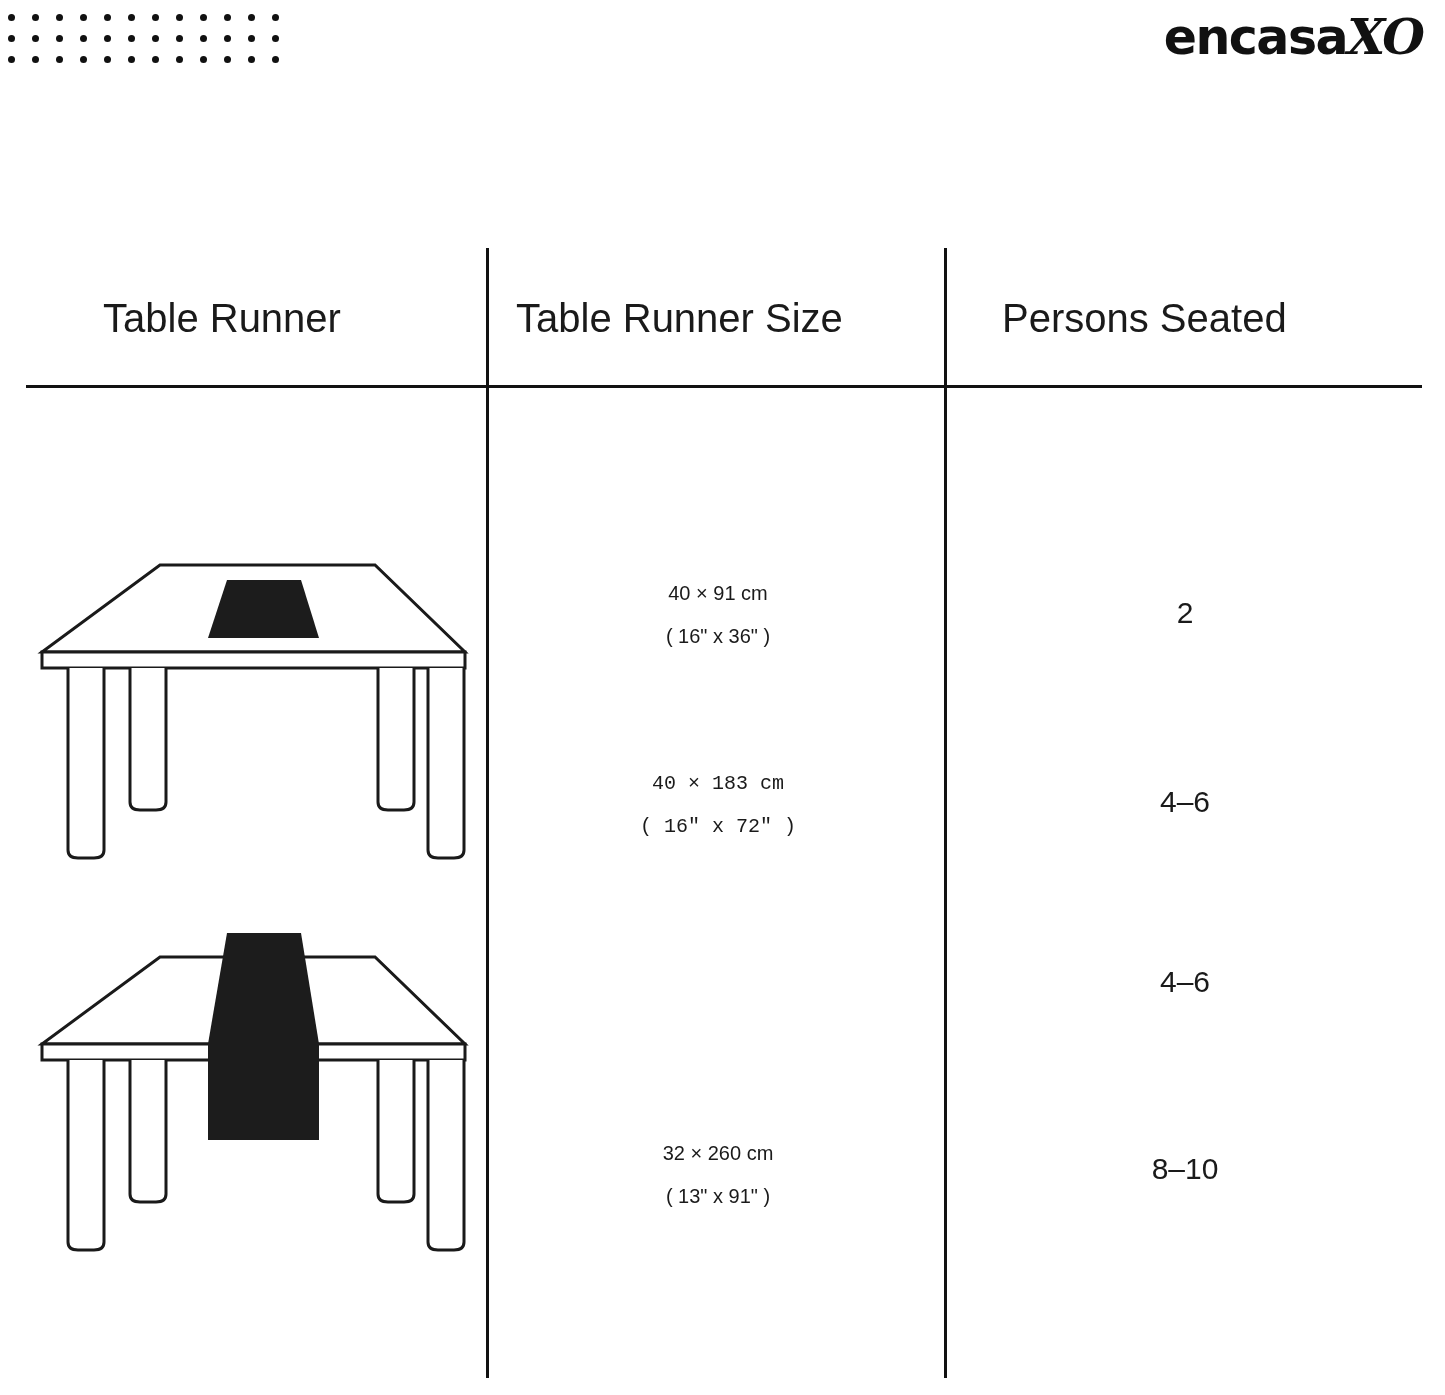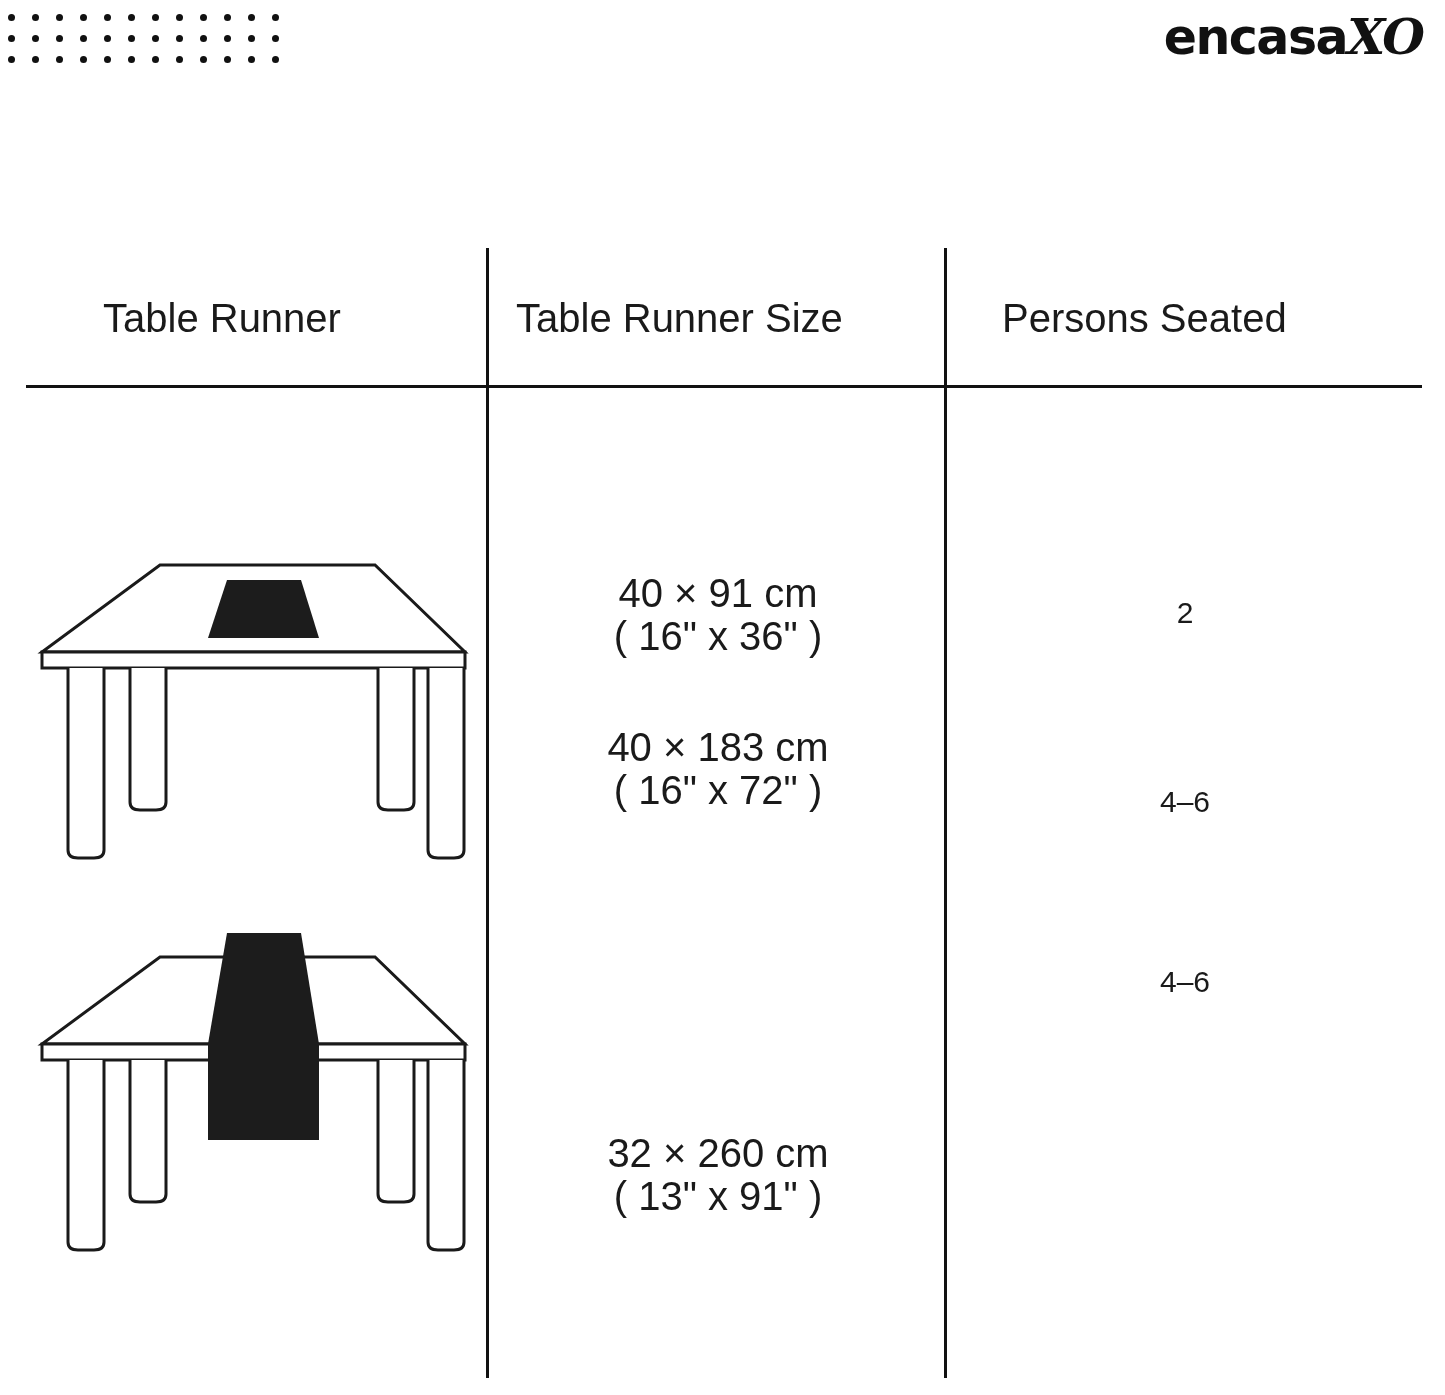--- a/index.html
+++ b/index.html
@@ -96,38 +96,38 @@
   .th.h1 { left: 103px; top: 296px; }
   .th.h2 { left: 516px; top: 296px; }
   .th.h3 { left: 1002px; top: 296px; text-align: center; }
 
   
   .size-cell {
     position: absolute;
     left: 500px;
     width: 436px;
     text-align: center;
-    font-size: 40px;
+    font-size: 20px;
     line-height: 43px;
     color: #1a1a1a;
     white-space: nowrap;
   }
   .size-cell .line2 { display: block; }
 
   .persons-cell {
     position: absolute;
     left: 950px;
     width: 470px;
     text-align: center;
     font-size: 30px;
     color: #1a1a1a;
   }
 
   .r0 { top: 572px; }
-  .r1 { top: 726px; }
+  .r1 { top: 762px; font-family: Liberation Mono, monospace; }
   .r2 { top: 942px; }
   .r3 { top: 1132px; }
 
   .p0 { top: 596px; }
   .p1 { top: 785px; }
   .p2 { top: 965px; }
   .p3 { top: 1152px; }
 
   
   .illus {
@@ -205,20 +205,21 @@
     <span class="line2">( 16" x 72" )</span>
   </div>
   <div class="persons-cell p1">4–6</div>
 
   <div class="persons-cell p2">4–6</div>
 
   <div class="size-cell r3">
     <span>32 × 260 cm</span>
     <span class="line2">( 13" x 91" )</span>
   </div>
+  <div class="persons-cell p3">8–10</div>
 
   <svg class="illus top" width="450" height="340" viewBox="0 0 450 340">
     <g fill="none" stroke="#1a1a1a" stroke-width="3">
 
       <polygon points="130,25 345,25 435,112 12,112" fill="#ffffff"></polygon>
 
       <polygon points="12,112 435,112 435,128 12,128" fill="#ffffff"></polygon>
 
       <path d="M38,128 L38,310 Q38,318 48,318 L64,318 Q74,318 74,310 L74,128" fill="#ffffff"></path>
       <path d="M100,128 L100,262 Q100,270 110,270 L126,270 Q136,270 136,262 L136,128" fill="#ffffff"></path>

